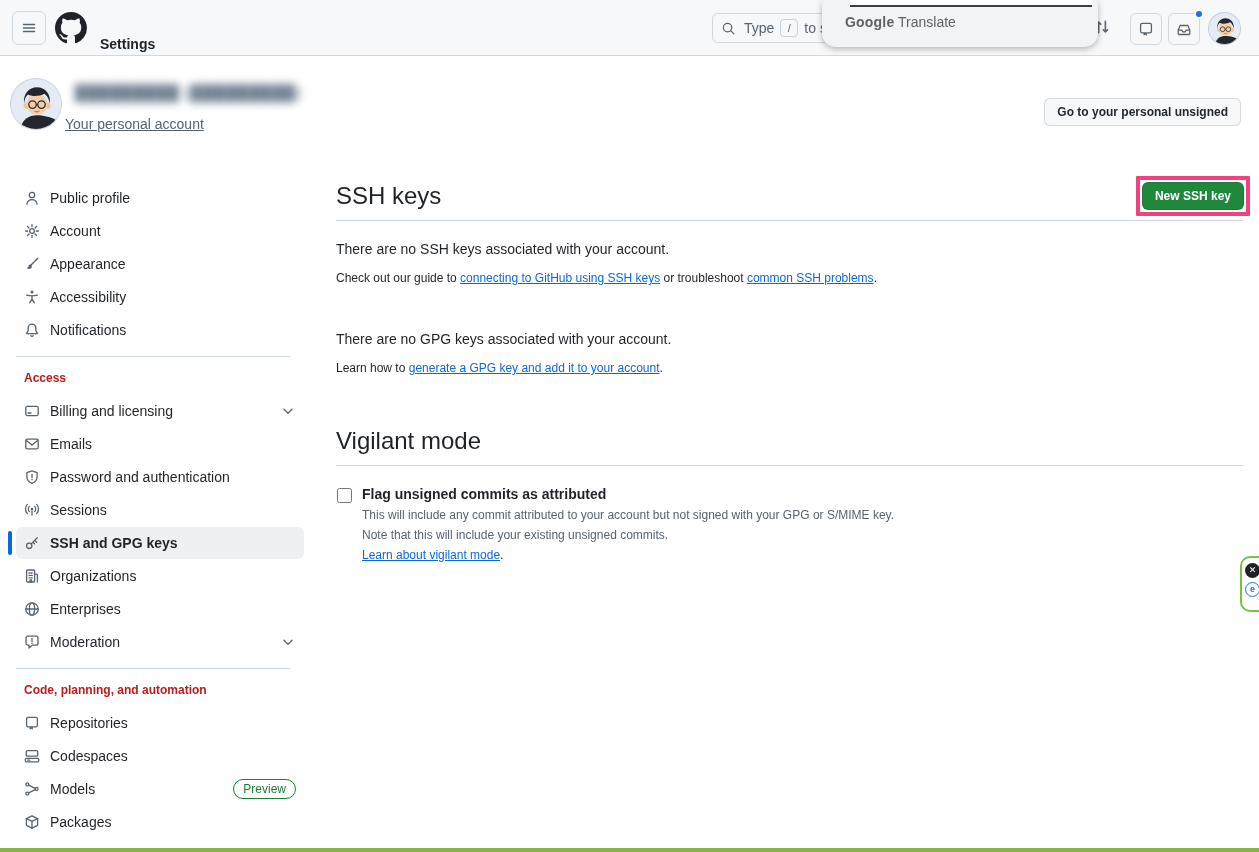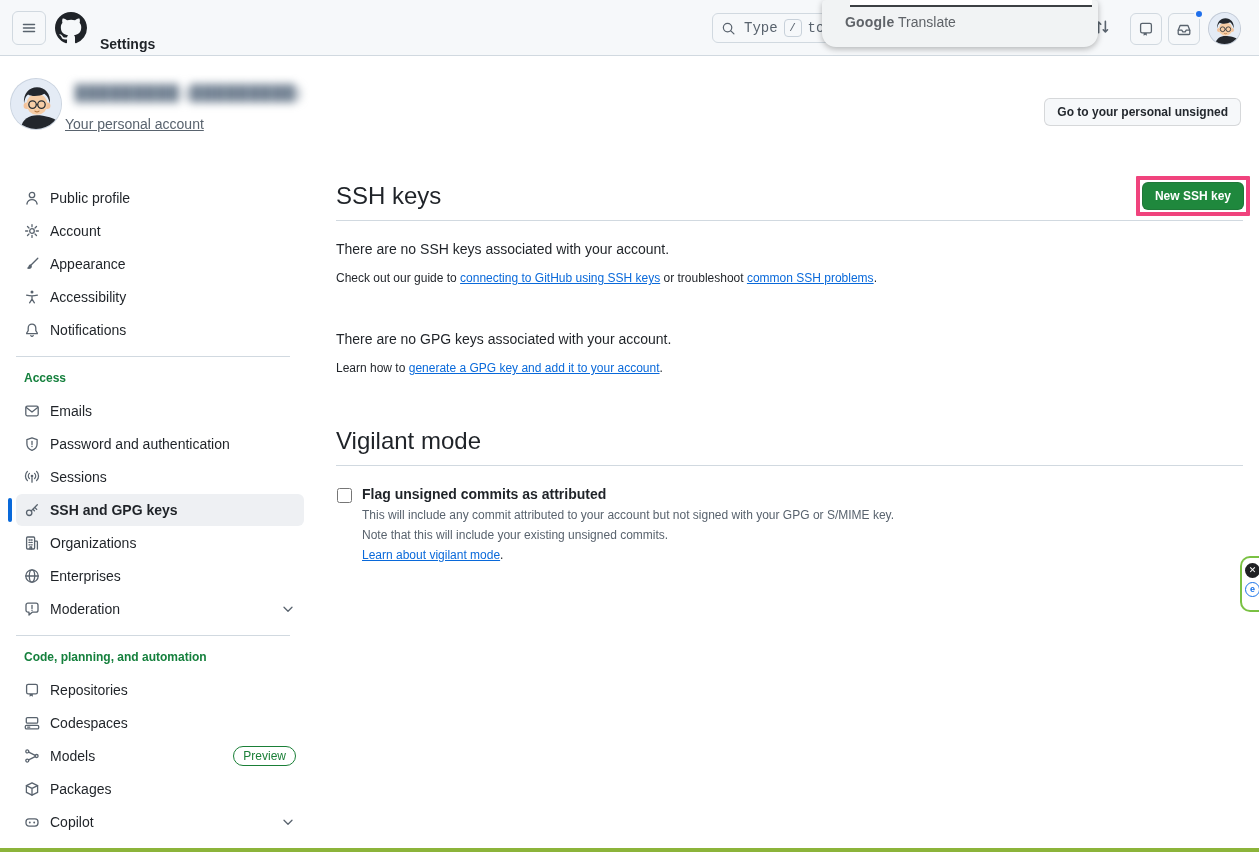--- a/index.html
+++ b/index.html
@@ -23,21 +23,21 @@
   }
   .gh-logo { position:absolute; left:55px; top:12px; width:32px; height:32px; cursor:pointer; }
   .hdr-title { position:absolute; left:100px; top:36px; font-weight:700; font-size:14px; color:#1f2328; }
 
   .search-box {
     position:absolute; left:712px; top:13px; width:374px; height:30px;
     border:1px solid #d1d9e0; border-radius:6px; background:#f6f8fa;
     display:flex; align-items:center; padding:0 8px; color:#59636e; cursor:text;
   }
   .search-box .mag { margin-right:8px; }
-  .search-ph { font-size:14px; color:#59636e; display:flex; align-items:center; gap:6px; white-space:nowrap;font-family:Liberation Mono, monospace; }
+  .search-ph { font-size:14px; color:#59636e; display:flex; align-items:center; gap:6px; white-space:nowrap; }
   .slash-key {
     display:inline-flex; align-items:center; justify-content:center;
     min-width:18px; height:18px; border:1px solid #c8d1da; border-radius:4px;
     font-size:11px; padding:0 4px; color:#59636e; background:#f6f8fa;
   }
 
   .hdr-iconbtn {
     position:absolute; top:13px; width:32px; height:32px; border:1px solid #d1d9e0;
     border-radius:6px; background:transparent; display:flex; align-items:center;
     justify-content:center; cursor:pointer;
@@ -95,21 +95,21 @@
   }
   .nav-item .lbl { margin-left:10px; font-size:14px;text-align:center; }
   .nav-item .chev { margin-left:auto; }
   .nav-item.active { background:#eef0f3; }
   .nav-item.active .lbl { font-weight:600; }
   .nav-item.active::before {
     content:""; position:absolute; left:-8px; top:4px; width:4px; height:24px;
     border-radius:3px; background:#0969da;
   }
   .nav-divider { border:none; border-top:1px solid #d1d9e0; margin:10px 14px 10px 0; }
-  .nav-section-label { font-size:12px; font-weight:600; color:#15803d; padding:4px 8px 10px; }
+  .nav-section-label { font-size:12px; font-weight:600; color:#b91c1c; padding:4px 8px 10px; }
   .preview-pill {
     margin-left:auto; font-size:12px; color:#1a7f37; border:1px solid #1a7f37;
     border-radius:999px; padding:1px 9px; line-height:1.4; font-weight:400;
   }
 
   
   .sec-head {
     display:flex; align-items:center; justify-content:space-between;
     border-bottom:1px solid #d1d9e0; padding-bottom:10px;
   }
@@ -366,20 +366,29 @@
     <div class="nav-item">
       <svg class="ic" width="16" height="16">
           <use href="#i-bell"></use>
         </svg>
       <span class="lbl">Notifications</span>
     </div>
 
     <hr class="nav-divider">
     <div class="nav-section-label">Access</div>
 
+    <div class="nav-item">
+      <svg class="ic" width="16" height="16">
+          <use href="#i-card"></use>
+        </svg>
+      <span class="lbl">Billing and licensing</span>
+      <svg class="ic chev" width="16" height="16">
+          <use href="#i-chev"></use>
+        </svg>
+    </div>
     <div class="nav-item">
       <svg class="ic" width="16" height="16">
           <use href="#i-mail"></use>
         </svg>
       <span class="lbl">Emails</span>
     </div>
     <div class="nav-item">
       <svg class="ic" width="16" height="16">
           <use href="#i-shield"></use>
         </svg>

